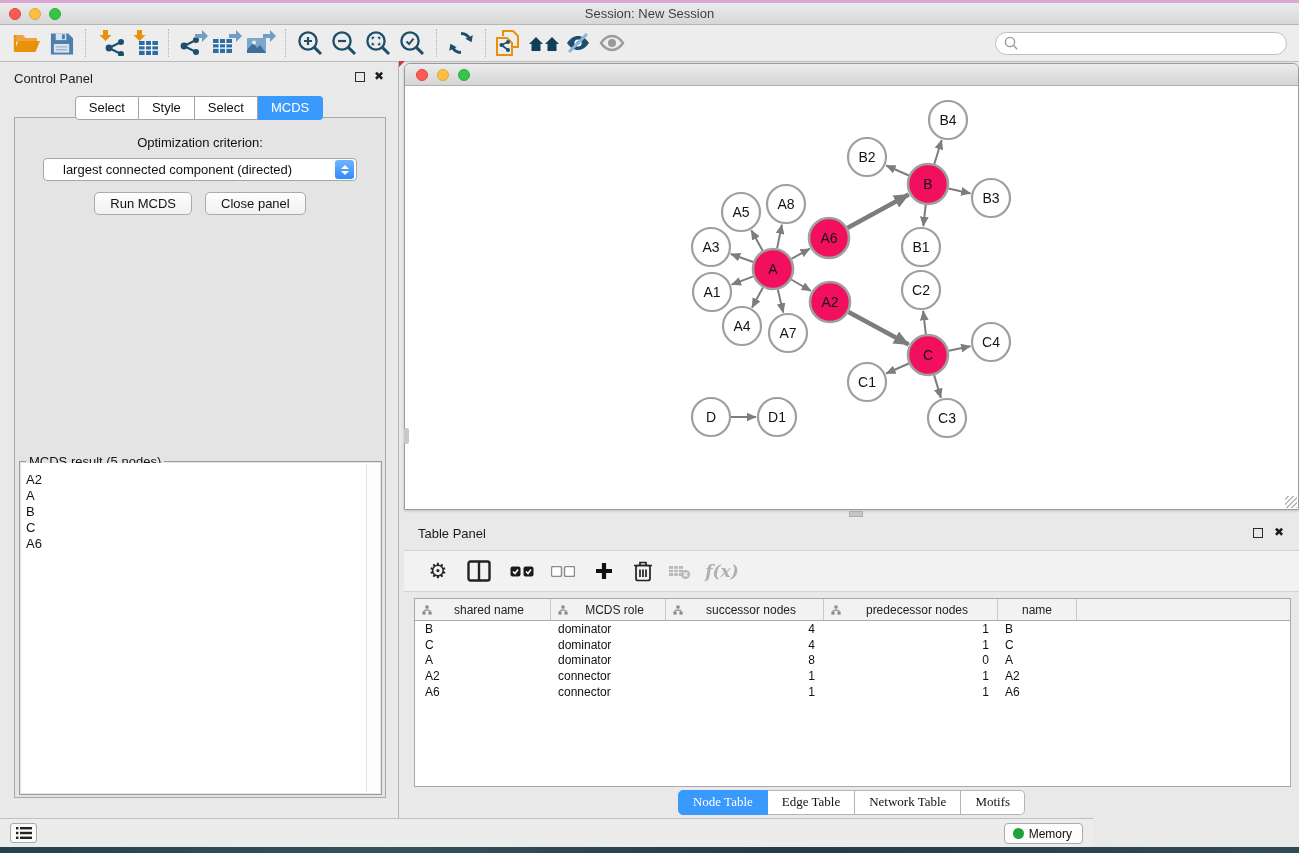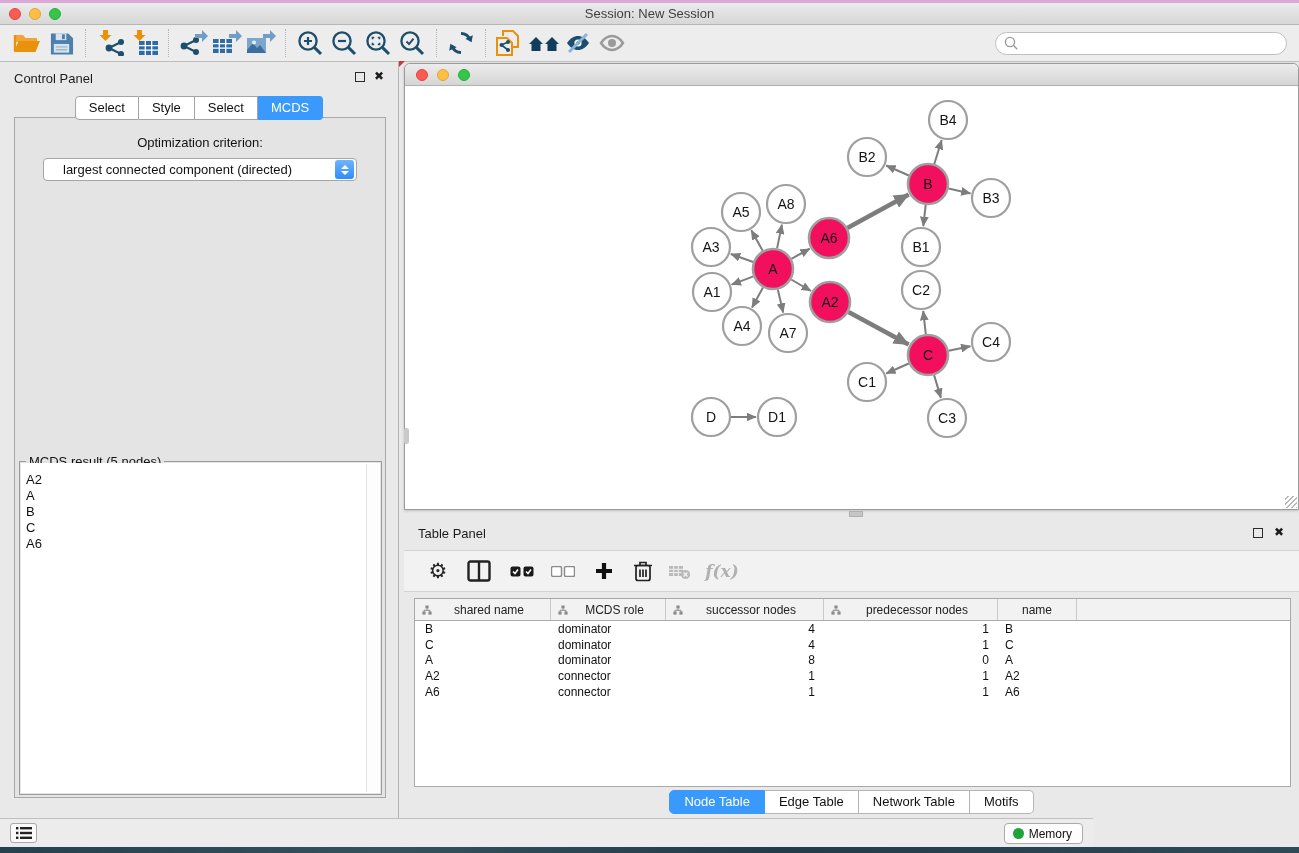--- a/index.html
+++ b/index.html
@@ -98,21 +98,21 @@
   #node-table { position:absolute; left:10px; top:78px; width:877px; height:189px; background:#fff;
     border:1px solid #a9a9a9; overflow:hidden; }
   #nt-header { display:flex; height:22px; background:#f2f2f2; border-bottom:1px solid #ababab; }
   .nt-hcell { display:flex; align-items:center; border-right:1px solid #c9c9c9; font-size:12px; color:#222;
     padding:0 4px; position:relative; }
   .nt-hcell .hlabel { flex:1; text-align:center; }
   .nt-hcell svg { margin-left:3px; flex:0 0 auto; }
   .nt-row { display:flex; height:15.8px; align-items:center; }
   .nt-cell { font-size:12px; color:#111; white-space:nowrap; overflow:hidden; }
 
-  #tp-tabs { position:absolute; left:0; top:270px; width:895px; display:flex; justify-content:center; }
+  #tp-tabs { position:absolute; left:0; top:270px; width:895px; display:flex; justify-content:center;font-family:Liberation Serif, serif; }
   .tp-tab { font-size:13px; color:#111; background:#fff; border:1px solid #b5b5b5; border-left:none;
     padding:3px 14px 4px; cursor:default; }
   .tp-tab:first-child { border-left:1px solid #b5b5b5; border-radius:5px 0 0 5px; }
   .tp-tab:last-child { border-radius:0 5px 5px 0; }
   .tp-tab.active { background:#3a99fc; color:#fff; border-color:#3a99fc; }
 
   
   #statusbar { position:absolute; left:0; top:818px; width:1093px; height:29px; background:#ececec;
     border-top:1px solid #c0c0c0; }
   #list-btn { position:absolute; left:10px; top:4px; width:27px; height:20px; background:#fafafa;
@@ -312,20 +312,24 @@
           <div class="cp-tab active">MCDS</div>
         </div>
       <div id="cp-inner">
         <div id="opt-label">Optimization criterion:</div>
         <div id="criterion-select">
           <span class="val">largest connected component (directed)</span>
           <span class="stepper">
               <i class="up"></i>
               <i class="dn"></i>
             </span>
+        </div>
+        <div id="cp-buttons">
+          <button class="mac-btn">Run MCDS</button>
+          <button class="mac-btn">Close panel</button>
         </div>
         <div id="result-group">
           <span id="result-legend">MCDS result (5 nodes)</span>
           <div id="result-list">
             <div id="result-items">
                 <div class="result-item">A2</div>
                 <div class="result-item">A</div>
                 <div class="result-item">B</div>
                 <div class="result-item">C</div>
                 <div class="result-item">A6</div>

